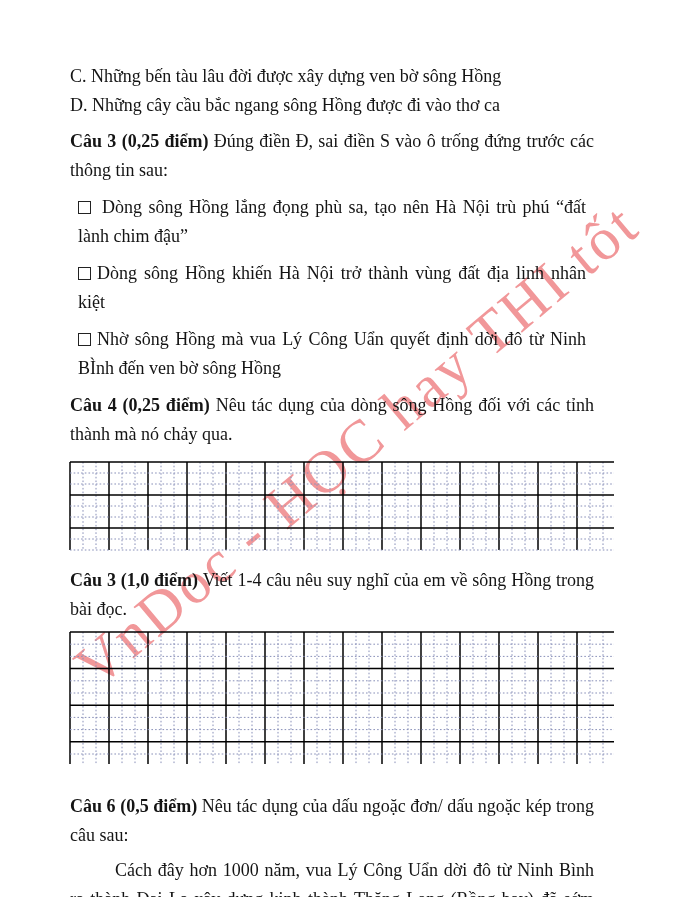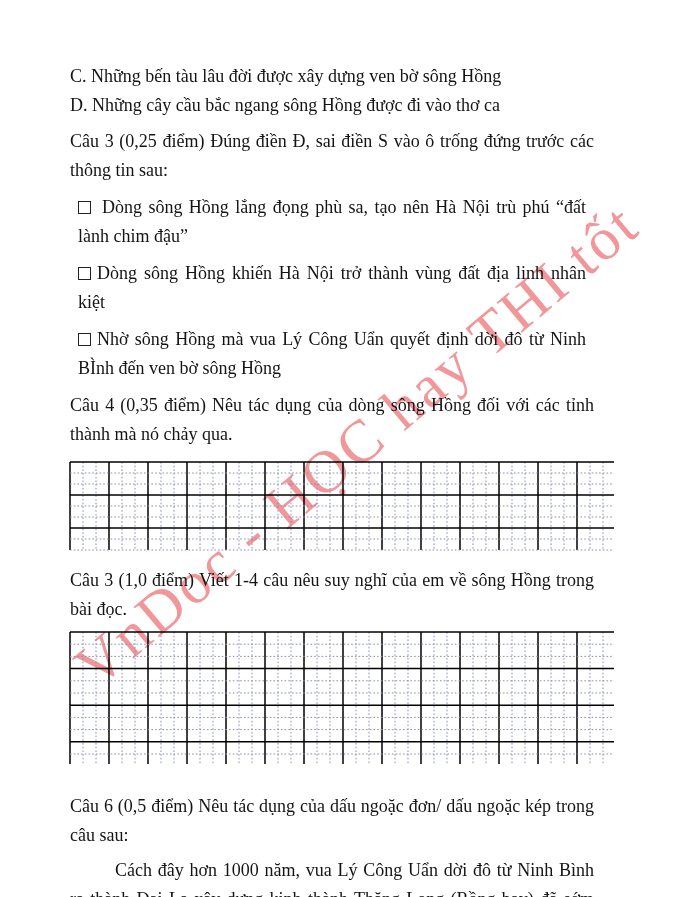--- a/index.html
+++ b/index.html
@@ -18,21 +18,21 @@
   }
   .content{
     position:relative;z-index:1;
     padding:62px 92px 0 70px;
     font-size:18px;line-height:29px;
     text-align:justify;
   }
   p{margin:0;}
   .opt{margin:0;}
   .qhead{margin-top:7px;}
-  .qhead b{font-weight:normal;}
+  .qhead b{font-weight:bold;}
   .checklist{margin-top:7px;}
   .check-item{margin:8px;}
   .cbox{
     display:inline-block;width:11px;height:11px;
     border:1px solid #222;background:#fff;
     margin-right:6px;vertical-align:-1px;
   }
   .cbox.wide{margin-right:11px;}
   .grid-svg{display:block;margin-top:13px;overflow:visible;}
   .grid-svg.second{margin-top:8px;}
@@ -55,21 +55,21 @@
   <p class="opt">D. Những cây cầu bắc ngang sông Hồng được đi vào thơ ca</p>
 
   <p class="qhead"><b>Câu 3 (0,25 điểm)</b><span> Đúng điền Đ, sai điền S vào ô trống đứng trước các thông tin sau:</span></p>
 
   <div class="checklist">
     <p class="check-item"><span class="cbox wide"></span><span>Dòng sông Hồng lắng đọng phù sa, tạo nên Hà Nội trù phú “đất lành chim đậu”</span></p>
     <p class="check-item"><span class="cbox"></span><span>Dòng sông Hồng khiến Hà Nội trở thành vùng đất địa linh nhân kiệt</span></p>
     <p class="check-item"><span class="cbox"></span><span>Nhờ sông Hồng mà vua Lý Công Uẩn quyết định dời đô từ Ninh BÌnh đến ven bờ sông Hồng</span></p>
   </div>
 
-  <p class="qhead"><b>Câu 4 (0,35 điểm)</b><span> Nêu tác dụng của dòng sông Hồng đối với các tỉnh thành mà nó chảy qua.</span></p>
+  <p class="qhead"><b>Câu 4 (0,25 điểm)</b><span> Nêu tác dụng của dòng sông Hồng đối với các tỉnh thành mà nó chảy qua.</span></p>
 
   <svg class="grid-svg" xmlns="http://www.w3.org/2000/svg" width="544" height="88" viewBox="0 0 544 88">
       <line x1="0" y1="0" x2="0" y2="88" stroke="#000000" stroke-width="1.5"></line>
       <line x1="13" y1="0" x2="13" y2="88" stroke="#888fb8" stroke-width="1" stroke-dasharray="1.6,2.1"></line>
       <line x1="26" y1="0" x2="26" y2="88" stroke="#888fb8" stroke-width="1" stroke-dasharray="1.6,2.1"></line>
       <line x1="39" y1="0" x2="39" y2="88" stroke="#000000" stroke-width="1.5"></line>
       <line x1="52" y1="0" x2="52" y2="88" stroke="#888fb8" stroke-width="1" stroke-dasharray="1.6,2.1"></line>
       <line x1="65" y1="0" x2="65" y2="88" stroke="#888fb8" stroke-width="1" stroke-dasharray="1.6,2.1"></line>
       <line x1="78" y1="0" x2="78" y2="88" stroke="#000000" stroke-width="1.5"></line>
       <line x1="91" y1="0" x2="91" y2="88" stroke="#888fb8" stroke-width="1" stroke-dasharray="1.6,2.1"></line>

